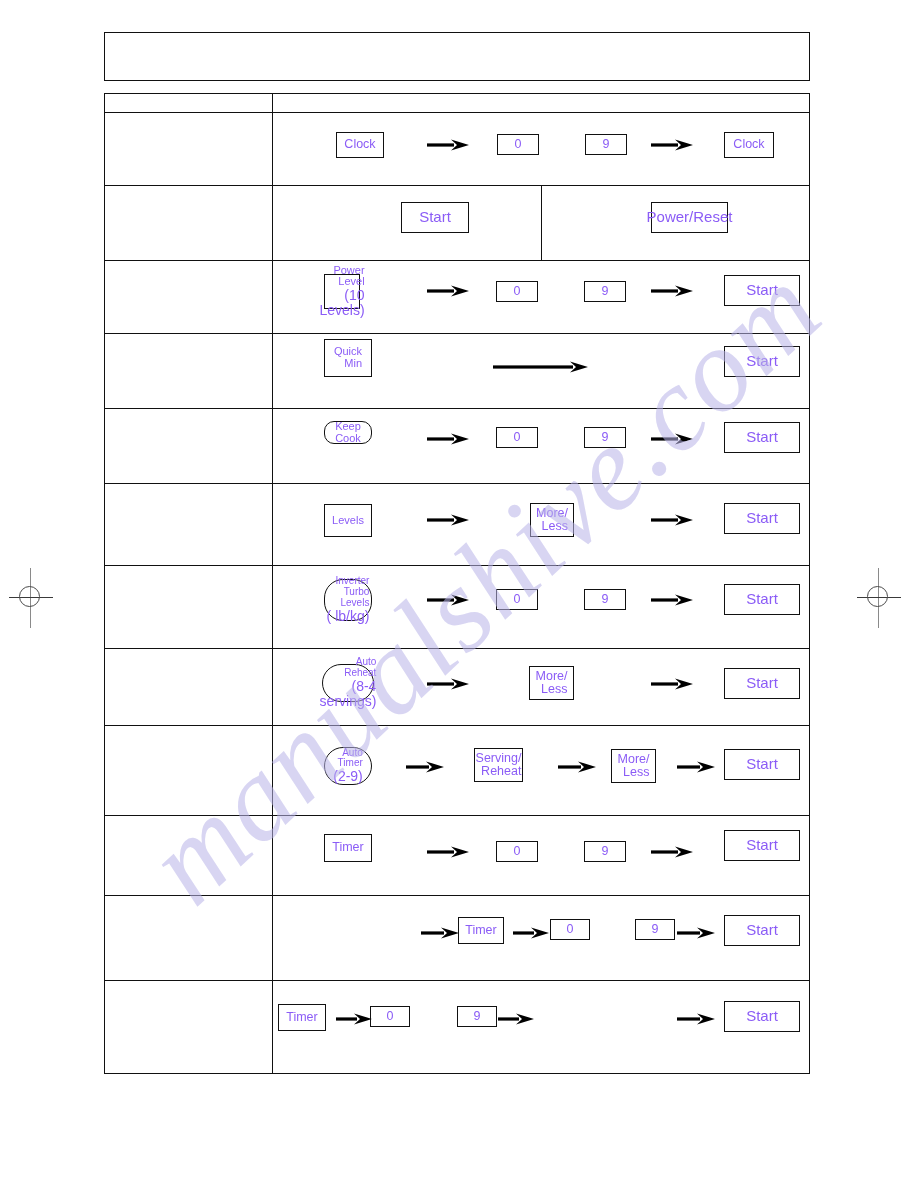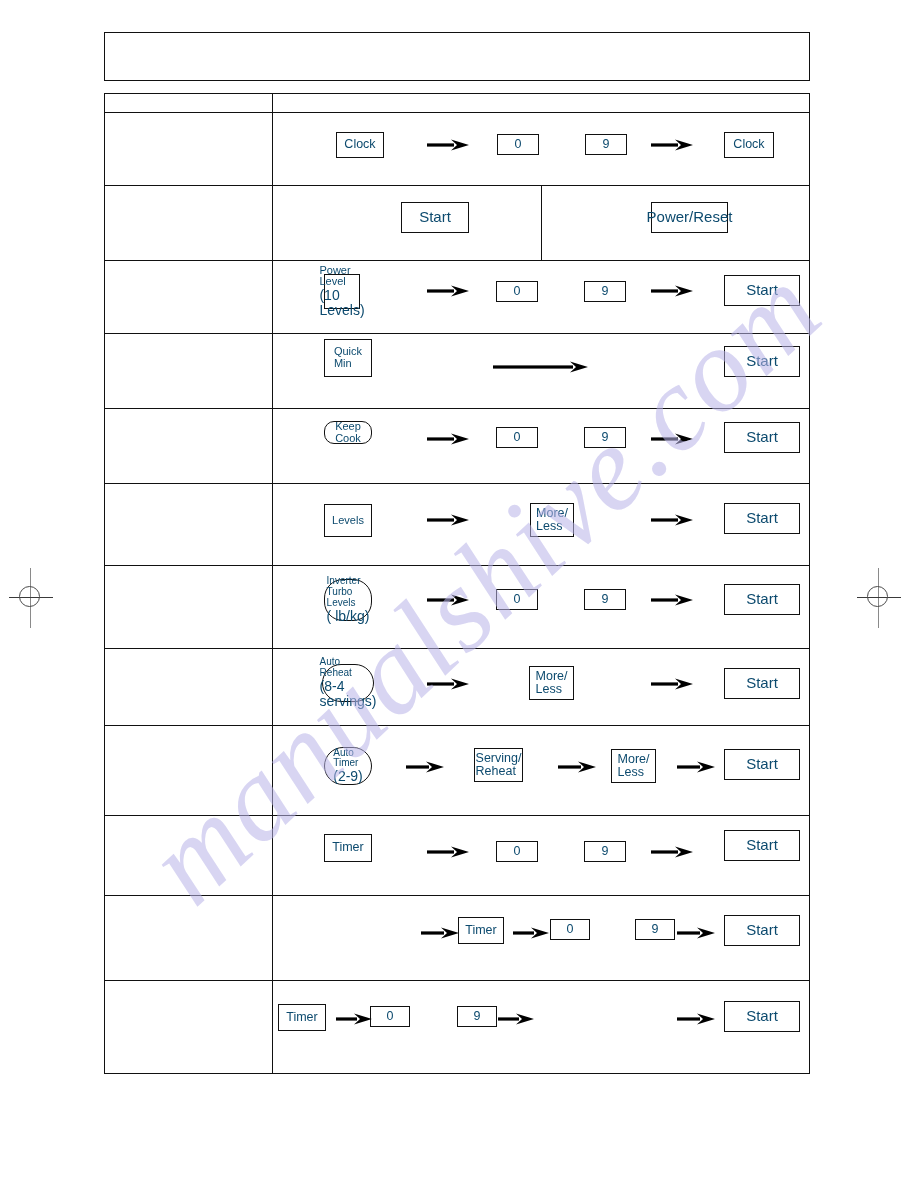--- a/index.html
+++ b/index.html
@@ -130,22 +130,22 @@
     height: 100%;
   }
   .node {
     position: absolute;
     border: 1.3px solid #111;
     box-sizing: border-box;
     background: transparent;
     display: flex;
     align-items: center;
     justify-content: center;
-    text-align: left;
-    color: #0c4a6e;
+    text-align: right;
+    color: #8b5cf6;
     line-height: 1.08;
   }
   .node .lbl { display: block; }
   .node .sub { display: block; font-size: 14px; }
 
   .lbl-big   { font-size: 15px; }
   .lbl-mid   { font-size: 12.5px; }
   .lbl-small { font-size: 11px; }
   .lbl-xs    { font-size: 10px; border-radius: 19px; }
 

